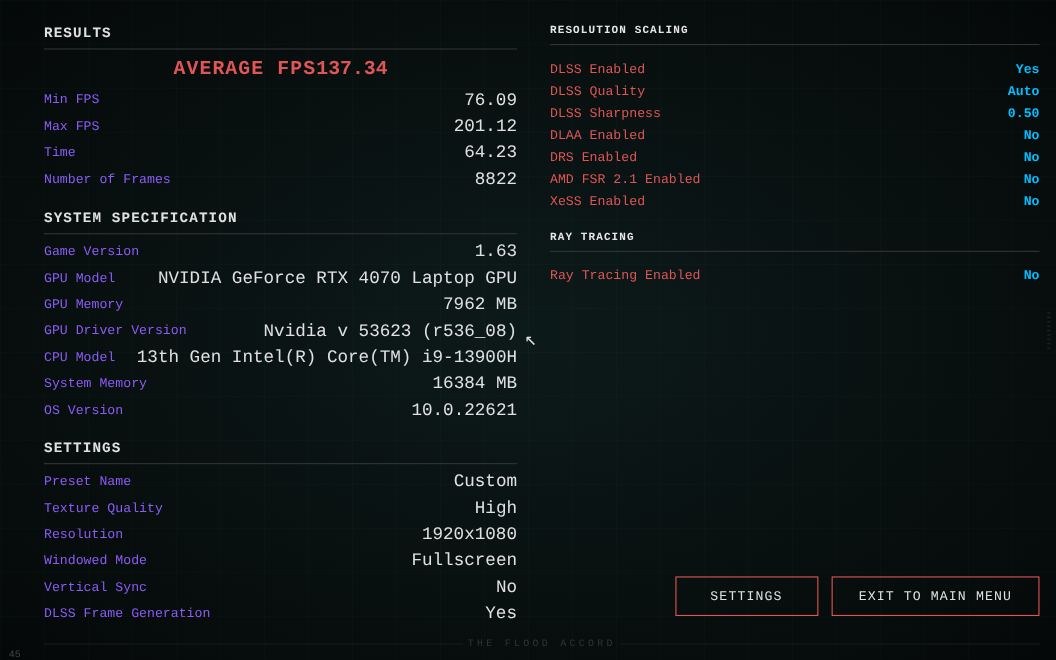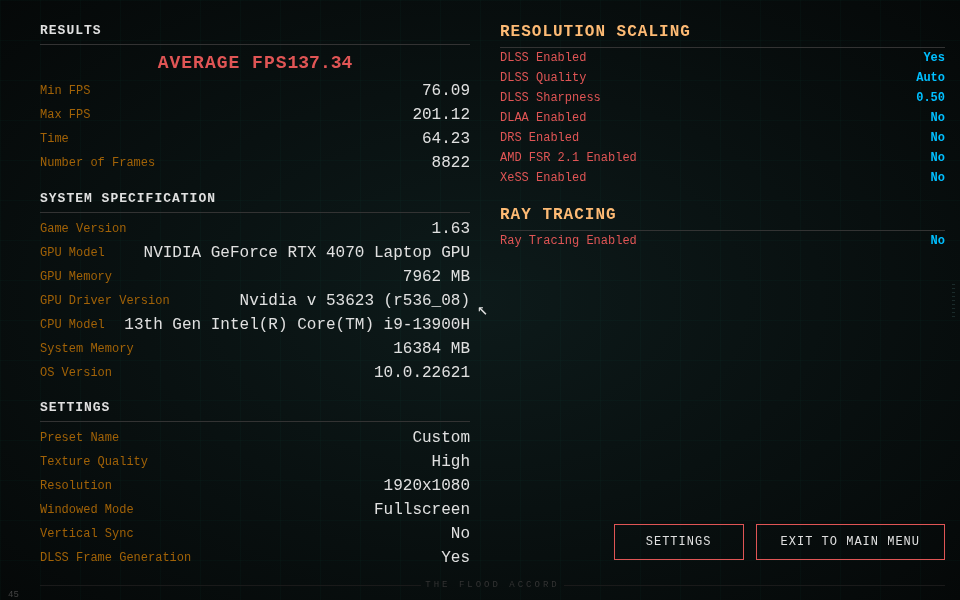--- a/index.html
+++ b/index.html
@@ -65,21 +65,21 @@
 
     .data-row {
       display: flex;
       justify-content: space-between;
       align-items: center;
       padding: 3px 0;
       font-size: 12px;
     }
 
     .data-row .label {
-      color: #a16207;
+      color: #8b5cf6;
       font-size: 12px;
     }
 
     .data-row .value {
       color: #e0e0e0;
       text-align: right;
       font-size: 16px;
     }
 
     .average-fps-row {
@@ -102,28 +102,28 @@
       font-size: 18px;
       font-weight: bold;
     }
 
     .section-gap {
       height: 10px;
     }
 
     
     .right-section-title {
-      color: #fdba74;
-      font-size: 16px;
+      color: #e5e5e5;
+      font-size: 10px;
       font-weight: bold;
       text-transform: uppercase;
       letter-spacing: 1px;
       padding: 8px 0 6px 0;
       border-bottom: 1px solid #333;
-      margin-bottom: 0;
+      margin-bottom: 12px;
     }
 
     .right-data-row {
       display: flex;
       justify-content: space-between;
       align-items: center;
       padding: 3px 0;
       font-size: 12px;
     }
 

